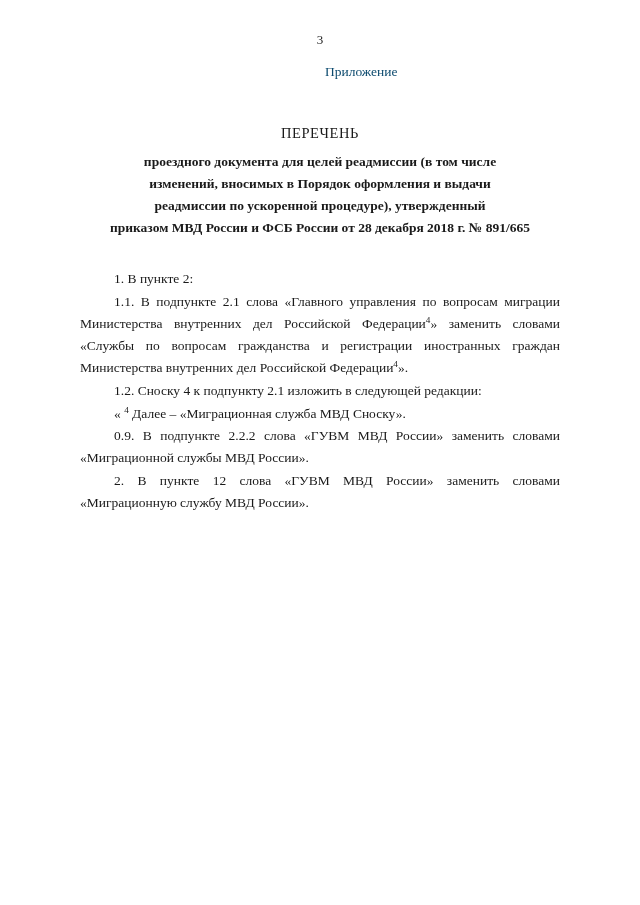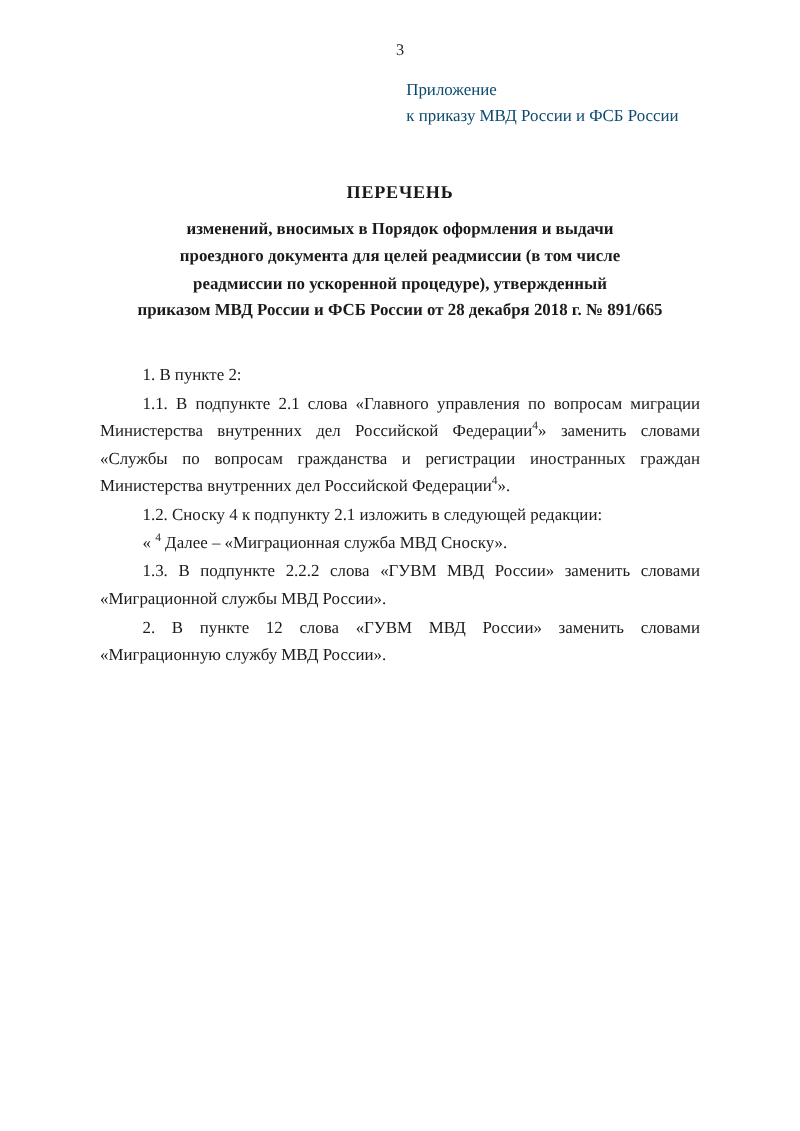--- a/index.html
+++ b/index.html
@@ -38,21 +38,21 @@
     color: #0c4a6e;
   }
   .appendix-line {
     white-space: pre-wrap;
   }
   .title-block {
     margin-top: 42px;
     text-align: center;
   }
   .title-main {
-    font-weight: bold;
+    font-weight: normal;
     font-size: 14.5px;
     letter-spacing: 0.6px;
   }
   .title-sub {
     font-weight: bold;
     font-size: 13.5px;
     line-height: 1.62;
     margin-top: 9px;
     padding: 0 8px;
   }
@@ -86,44 +86,43 @@
 <body>
 
 <div class="page">
 
   <div class="page-number">3</div>
 
   <div class="content">
 
     <div class="appendix-block">
       <div class="appendix-line">Приложение</div>
-      <div class="appendix-line">к приказу МВД России и ФСБ России</div>
     </div>
 
     <div class="title-block">
       <div class="title-main">ПЕРЕЧЕНЬ</div>
       <div class="title-sub">
+        <div>проездного документа для целей реадмиссии (в том числе</div>
         <div>изменений, вносимых в Порядок оформления и выдачи</div>
-        <div>проездного документа для целей реадмиссии (в том числе</div>
         <div>реадмиссии по ускоренной процедуре), утвержденный</div>
         <div>приказом МВД России и ФСБ России от 28 декабря 2018 г. № 891/665</div>
       </div>
     </div>
 
     <div class="body-block">
 
       <p class="para">1. В пункте 2:</p>
 
       <p class="para"><span>1.1. В подпункте 2.1 слова «Главного управления по вопросам миграции Министерства внутренних дел Российской Федерации</span><sup>4</sup><span>» заменить словами «Службы по вопросам гражданства и регистрации иностранных граждан Министерства внутренних дел Российской Федерации</span><sup>4</sup><span>».</span></p>
 
       <p class="para">1.2. Сноску 4 к подпункту 2.1 изложить в следующей редакции:</p>
 
       <p class="para"><span>« </span><sup>4</sup><span> Далее – «Миграционная служба МВД Сноску».</span></p>
 
-      <p class="para">1.3. В подпункте 2.2.2 слова «ГУВМ МВД России» заменить словами «Миграционной службы МВД России».</p>
+      <p class="para">0.9. В подпункте 2.2.2 слова «ГУВМ МВД России» заменить словами «Миграционной службы МВД России».</p>
 
       <p class="para">2. В пункте 12 слова «ГУВМ МВД России» заменить словами «Миграционную службу МВД России».</p>
 
     </div>
 
   </div>
 
   <div class="spacer-bottom"></div>
 
 </div>

